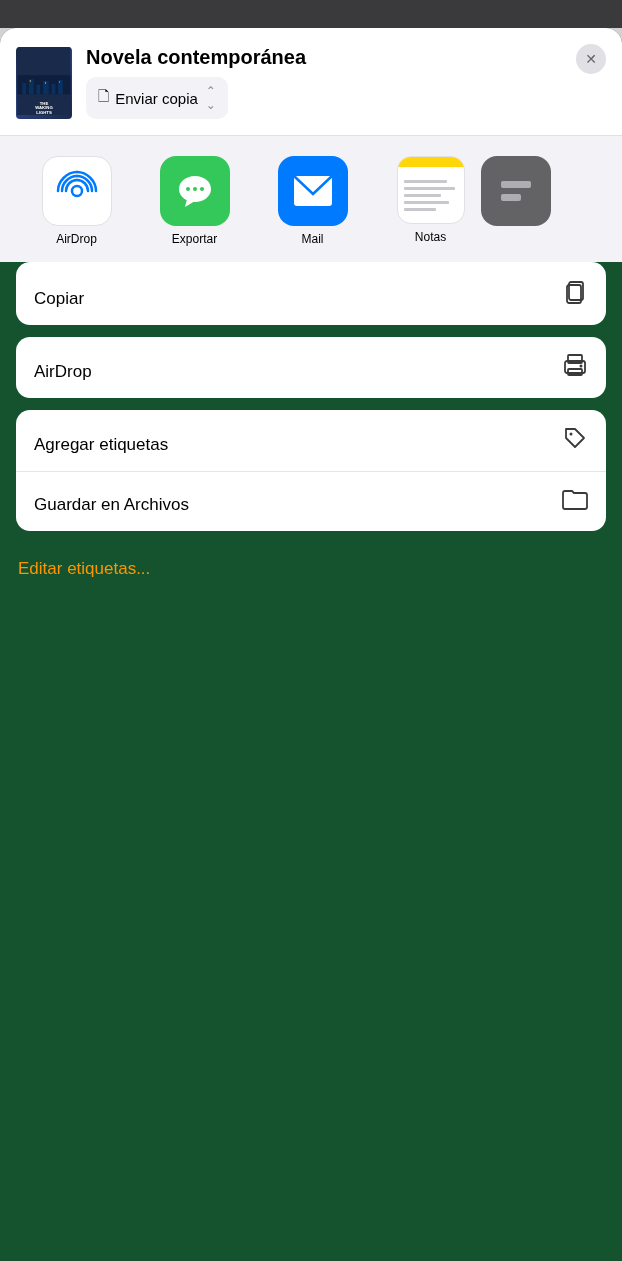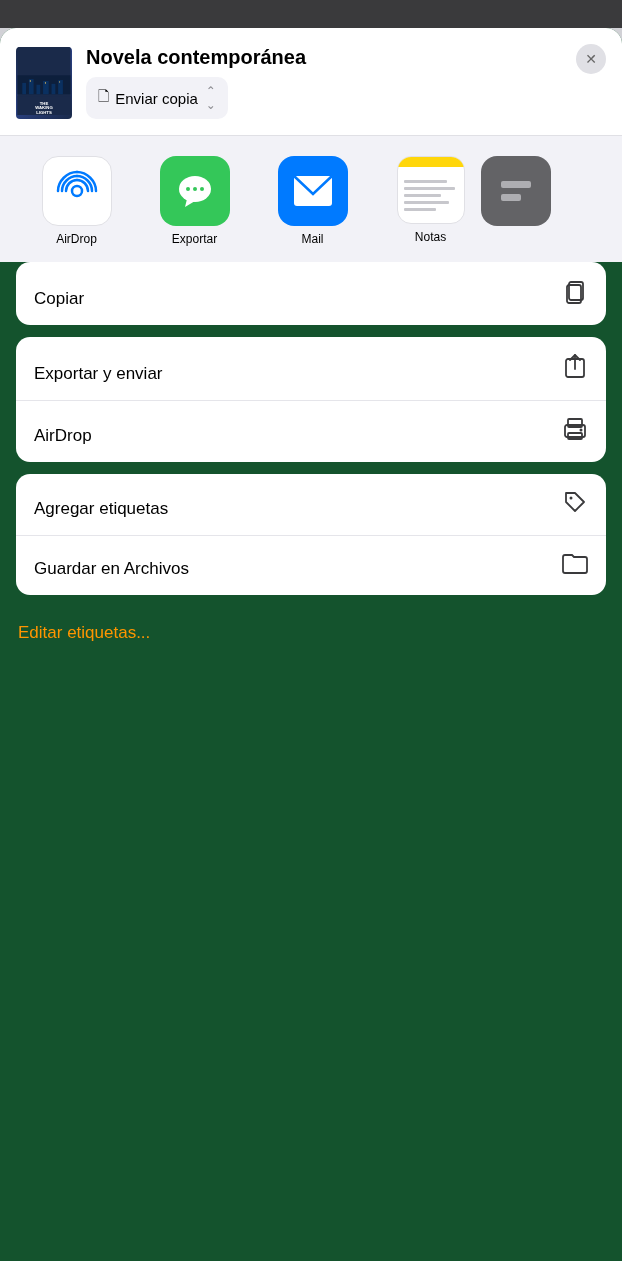--- a/index.html
+++ b/index.html
@@ -359,30 +359,20 @@
         <svg width="24" height="26" viewBox="0 0 24 26" xmlns="http://www.w3.org/2000/svg">
           <rect x="6" y="4" width="14" height="18" rx="2" fill="none" stroke="#3a3a3c" stroke-width="1.8"></rect>
           <rect x="4" y="7" width="14" height="18" rx="2" fill="none" stroke="#3a3a3c" stroke-width="1.8"></rect>
         </svg>
       </span>
     </div>
   </div>
 
   <div class="actions-section">
     <div class="action-item">
-      <span class="action-label">Exportar y enviar</span>
-      <span class="action-icon">
-        <svg width="22" height="26" viewBox="0 0 22 26" xmlns="http://www.w3.org/2000/svg">
-          <rect x="2" y="6" width="18" height="18" rx="2" fill="none" stroke="#3a3a3c" stroke-width="1.8"></rect>
-          <line x1="11" y1="2" x2="11" y2="16" stroke="#3a3a3c" stroke-width="1.8" stroke-linecap="round"></line>
-          <polyline points="6,7 11,2 16,7" fill="none" stroke="#3a3a3c" stroke-width="1.8" stroke-linecap="round" stroke-linejoin="round"></polyline>
-        </svg>
-      </span>
-    </div>
-    <div class="action-item">
       <span class="action-label">AirDrop</span>
       <span class="action-icon">
         <svg width="24" height="24" viewBox="0 0 24 24" xmlns="http://www.w3.org/2000/svg">
           <rect x="2" y="8" width="20" height="12" rx="2" fill="none" stroke="#3a3a3c" stroke-width="1.8"></rect>
           <rect x="5" y="2" width="14" height="8" rx="1" fill="none" stroke="#3a3a3c" stroke-width="1.8"></rect>
           <rect x="5" y="16" width="14" height="6" rx="1" fill="none" stroke="#3a3a3c" stroke-width="1.8"></rect>
           <circle cx="18" cy="13" r="1.5" fill="#3a3a3c"></circle>
         </svg>
       </span>
     </div>

